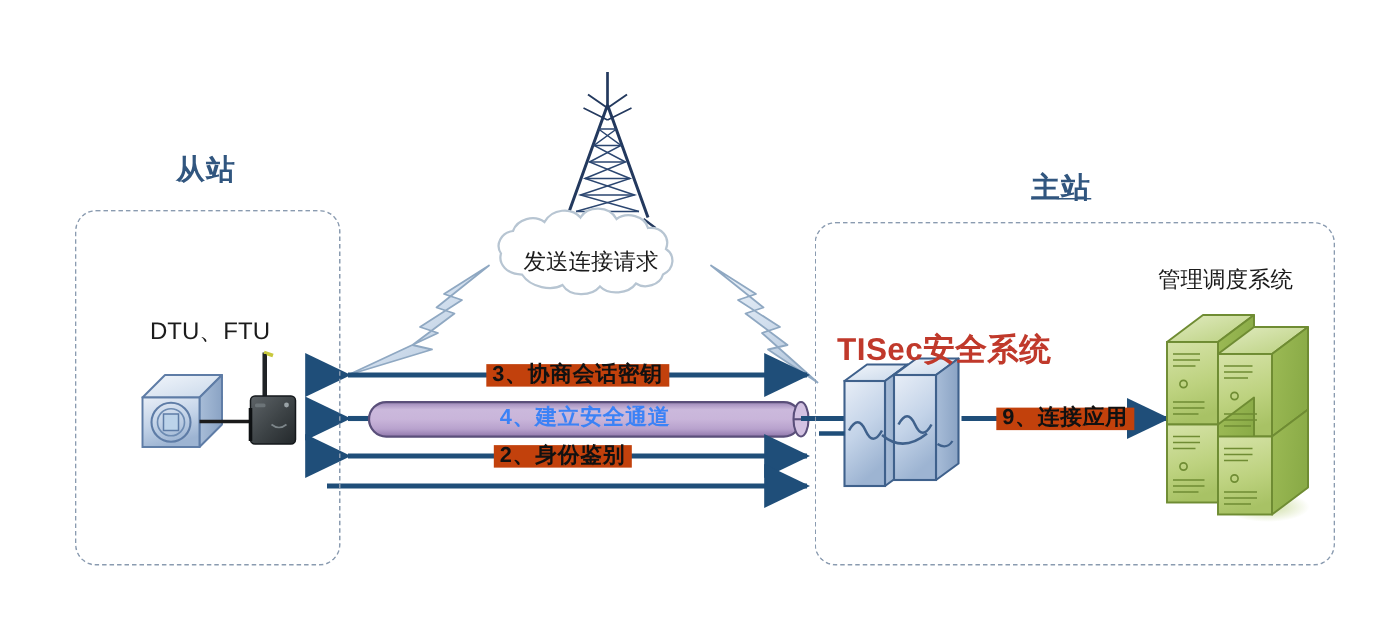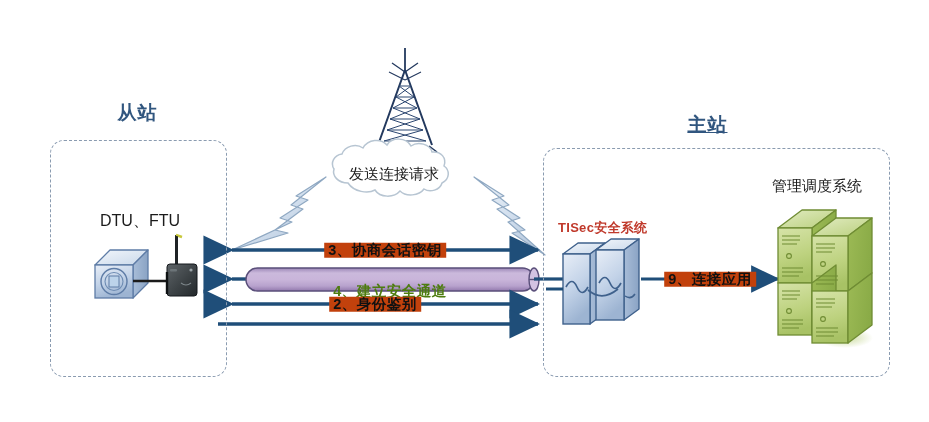--- a/index.html
+++ b/index.html
@@ -37,43 +37,42 @@
   
   .lbl {
     color: #1b1b1b;
     font-size: 16px;
     white-space: nowrap;
     text-align: center;
   }
   .lbl-cn { font-size: 15px; }
   .tisec-label {
     color: #c0392b;
-    font-size: 13px;
+    font-size: 21px;
     font-weight: 600;
     white-space: nowrap;
     letter-spacing: .3px;
   }
 
   
   .flow-label {
     position: absolute;
     font-size: 14.5px;
     font-weight: 700;
     color: #111;
     background: #c2410c;
     padding: 0 4px;
     white-space: nowrap;
     line-height: 1;
     transform: translate(-50%, -50%);
     letter-spacing: .5px;
   }
   .flow-label.on-tunnel {
     background: transparent;
-    color: #4d7c0f;
-    margin-top: 12px;
+    color: #3b82f6;
   }
 
   
   svg.layer {
     position: absolute;
     left: 0; top: 0;
     width: 929px;
     height: 422px;
     pointer-events: none;
   }

